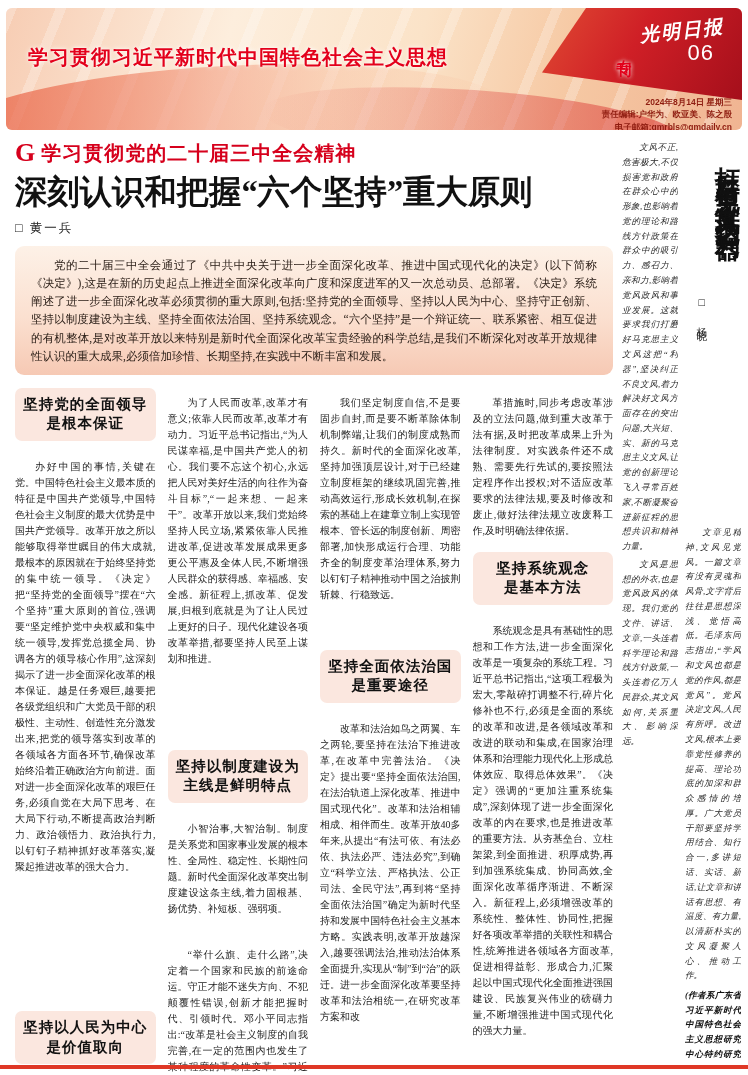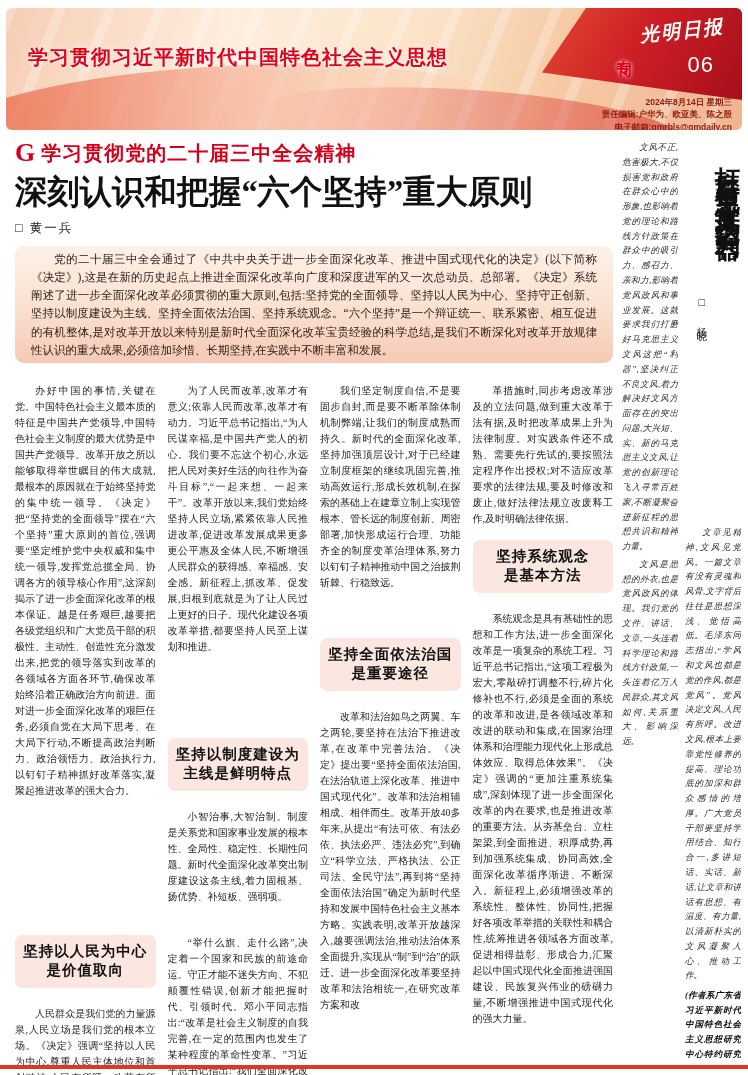--- a/index.html
+++ b/index.html
@@ -19,21 +19,21 @@
   .corner-ribbon{position:absolute;right:0;top:0;width:200px;height:92px;
     background:linear-gradient(120deg,#e04a33 0%,#cf1f26 45%,#a50f1b 100%);
     clip-path:polygon(22% 0,100% 0,100% 100%,0 70%);}
   .banner-title{position:absolute;left:22px;top:36px;font-family:"Liberation Sans","DejaVu Sans",sans-serif;
     font-weight:900;font-size:20px;letter-spacing:1px;color:#e3001b;white-space:nowrap;
     text-shadow:0 0 5px rgba(255,255,255,.95),0 0 2px rgba(255,255,255,.9);}
   .banner-edition{position:absolute;left:608px;top:40px;writing-mode:vertical-rl;font-family:"Liberation Sans","DejaVu Sans",sans-serif;
     font-weight:900;font-size:15px;color:#e3001b;letter-spacing:2px;text-shadow:0 0 4px rgba(255,255,255,.9);}
   .masthead{position:absolute;right:18px;top:10px;color:#fff;font-style:italic;font-weight:700;
     font-size:19px;letter-spacing:2px;transform:rotate(-6deg);white-space:nowrap;}
-  .page-no{position:absolute;right:28px;top:44px;color:#fff;font-family:"Liberation Sans","DejaVu Sans",sans-serif;
+  .page-no{position:absolute;right:28px;top:32px;color:#fff;font-family:"Liberation Sans","DejaVu Sans",sans-serif;
     font-size:22px;font-weight:400;letter-spacing:1px;}
   .banner-meta{position:absolute;right:10px;top:88px;text-align:right;color:#8e1c10;
     font-family:"Liberation Sans","DejaVu Sans",sans-serif;font-size:8.5px;line-height:1.45;font-weight:700;}
 
   
   .content{position:absolute;left:15px;top:140px;width:726px;height:920px;display:flex;gap:9px;}
   .main-col{width:598px;flex:none;position:relative;}
   .sidebar{flex:1;position:relative;}
 
   
@@ -41,21 +41,21 @@
   .g-logo{color:#d6001c;font-weight:900;font-size:26px;line-height:1;font-family:"Liberation Serif","DejaVu Serif",serif;}
   .kicker-text{color:#d6001c;font-weight:700;font-size:20px;letter-spacing:1px;
     font-family:"Liberation Sans","DejaVu Sans",sans-serif;}
 
   
   .headline{margin:8px 0 0 0;font-size:33px;font-weight:900;color:#111;letter-spacing:0;
     line-height:1.15;white-space:nowrap;transform-origin:left;transform:scaleX(.98);}
   .byline{margin-top:8px;font-size:12.5px;color:#222;letter-spacing:2px;}
 
   
-  .lead-box{margin-top:9px;border-radius:9px;padding:4px 16px;
+  .lead-box{margin-top:9px;border-radius:9px;padding:10px 16px;
     background:linear-gradient(180deg,#fdf1e7 0%,#fbe0d0 55%,#f6c9b4 100%);}
   .lead-box p{margin:0;font-size:11.5px;line-height:1.58;text-align:justify;text-indent:2em;color:#271b14;}
 
   
   .columns{display:flex;gap:12px;margin-top:8px;height:712px;}
   .col{flex:1;display:flex;flex-direction:column;overflow:hidden;}
   .body-p{margin:12px 0 2px 0;font-size:10px;line-height:1.6;text-align:justify;text-indent:2em;
     color:#1c1c1c;overflow:hidden;flex:0 1 auto;}
   .sec-head{flex:none;background:#fbe7df;border-radius:7px;padding:7px 6px;margin:5px 0 6px 0;
     text-align:center;font-weight:900;font-size:14.5px;line-height:1.35;color:#111;
@@ -105,20 +105,24 @@
         <span class="g-logo">G</span>
         <span class="kicker-text">学习贯彻党的二十届三中全会精神</span>
       </div>
       <h1 class="headline">深刻认识和把握“六个坚持”重大原则</h1>
       <div class="byline">□ 黄一兵</div>
       <div class="lead-box">
         <p>党的二十届三中全会通过了《中共中央关于进一步全面深化改革、推进中国式现代化的决定》(以下简称《决定》),这是在新的历史起点上推进全面深化改革向广度和深度进军的又一次总动员、总部署。《决定》系统阐述了进一步全面深化改革必须贯彻的重大原则,包括:坚持党的全面领导、坚持以人民为中心、坚持守正创新、坚持以制度建设为主线、坚持全面依法治国、坚持系统观念。“六个坚持”是一个辩证统一、联系紧密、相互促进的有机整体,是对改革开放以来特别是新时代全面深化改革宝贵经验的科学总结,是我们不断深化对改革开放规律性认识的重大成果,必须倍加珍惜、长期坚持,在实践中不断丰富和发展。</p>
       </div>
       <div class="columns">
           <div class="col">
+            <div class="sec-head">
+              <div>坚持党的全面领导</div>
+              <div>是根本保证</div>
+            </div>
             <p class="body-p" style="height: 545px; flex: 0 0 auto;">办好中国的事情,关键在党。中国特色社会主义最本质的特征是中国共产党领导,中国特色社会主义制度的最大优势是中国共产党领导。改革开放之所以能够取得举世瞩目的伟大成就,最根本的原因就在于始终坚持党的集中统一领导。《决定》把“坚持党的全面领导”摆在“六个坚持”重大原则的首位,强调要“坚定维护党中央权威和集中统一领导,发挥党总揽全局、协调各方的领导核心作用”,这深刻揭示了进一步全面深化改革的根本保证。越是任务艰巨,越要把各级党组织和广大党员干部的积极性、主动性、创造性充分激发出来,把党的领导落实到改革的各领域各方面各环节,确保改革始终沿着正确政治方向前进。面对进一步全面深化改革的艰巨任务,必须自觉在大局下思考、在大局下行动,不断提高政治判断力、政治领悟力、政治执行力,以钉钉子精神抓好改革落实,凝聚起推进改革的强大合力。</p>
             <div class="sec-head">
               <div>坚持以人民为中心</div>
               <div>是价值取向</div>
             </div>
             <p class="body-p" style="height: 80px; flex: 0 0 auto;">人民群众是我们党的力量源泉,人民立场是我们党的根本立场。《决定》强调“坚持以人民为中心,尊重人民主体地位和首创精神,人民有所呼、改革有所应”。</p>
           </div>
           <div class="col">
             <p class="body-p" style="height: 348px; flex: 0 0 auto;">为了人民而改革,改革才有意义;依靠人民而改革,改革才有动力。习近平总书记指出,“为人民谋幸福,是中国共产党人的初心。我们要不忘这个初心,永远把人民对美好生活的向往作为奋斗目标”,“一起来想、一起来干”。改革开放以来,我们党始终坚持人民立场,紧紧依靠人民推进改革,促进改革发展成果更多更公平惠及全体人民,不断增强人民群众的获得感、幸福感、安全感。新征程上,抓改革、促发展,归根到底就是为了让人民过上更好的日子。现代化建设各项改革举措,都要坚持人民至上谋划和推进。</p>
             <div class="sec-head">

